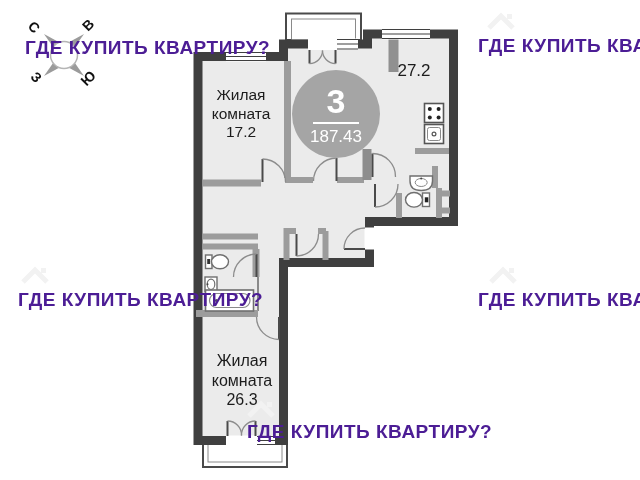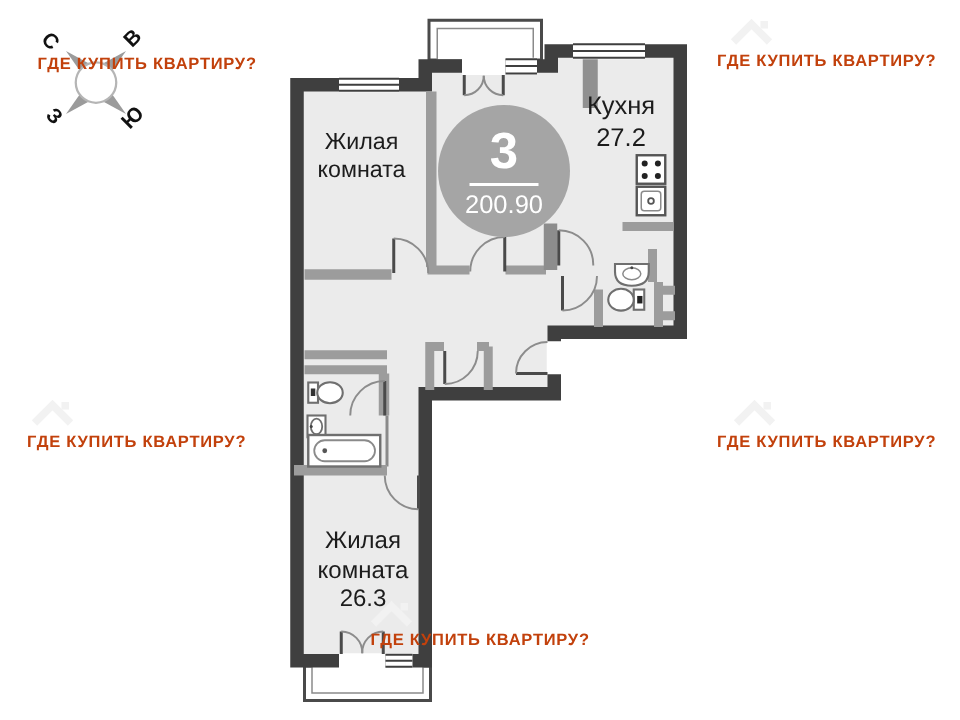--- a/index.html
+++ b/index.html
@@ -2,21 +2,21 @@
 <html><head>
 <meta charset="utf-8">
 <style>
   html,body{margin:0;padding:0;background:#fff;}
   .stage{
     position:relative;width:640px;height:480px;background:#ffffff;
     overflow:hidden;font-family:"Liberation Sans",sans-serif;
   }
   .plan-svg{position:absolute;left:0;top:0;}
   
-  .wm{position:absolute;color:#c2410c;font-weight:bold;font-size:11px;
+  .wm{position:absolute;color:#4c1d95;font-weight:bold;font-size:19px;
       letter-spacing:.5px;white-space:nowrap;z-index:30;user-select:none;}
   .wm-icon{position:absolute;z-index:30;}
   
   .room-label{position:absolute;text-align:center;color:#1c1c1c;z-index:20;}
   .room-label div{display:block;}
   .lbl-living1{left:196px;top:86px;width:90px;font-size:15.5px;line-height:18.5px;}
   .lbl-kitchen{left:373px;top:60px;width:82px;font-size:17px;line-height:21px;}
   .lbl-living2{left:195px;top:351px;width:94px;font-size:16px;line-height:19.5px;}
   
   .badge{
@@ -175,29 +175,29 @@
         <rect x="422.5" y="193" width="7" height="13.5" fill="#ffffff" stroke="#6f6f6f" stroke-width="1.4"></rect>
         <rect x="424.8" y="197.3" width="3.5" height="5" fill="#222222"></rect>
         <ellipse cx="414" cy="199.8" rx="8.5" ry="7.3" fill="#ffffff" stroke="#6f6f6f" stroke-width="1.4"></ellipse>
       </g>
     </g>
   </svg>
 
   <div class="badge">
     <div class="rooms">3</div>
     <div class="rule"></div>
-    <div class="area">200.90</div>
+    <div class="area">187.43</div>
   </div>
 
   <div class="room-label lbl-living1">
     <div>Жилая</div>
     <div>комната</div>
+    <div>17.2</div>
   </div>
   <div class="room-label lbl-kitchen">
-    <div>Кухня</div>
     <div>27.2</div>
   </div>
   <div class="room-label lbl-living2">
     <div>Жилая</div>
     <div>комната</div>
     <div>26.3</div>
   </div>
 
   <svg class="compass" width="80" height="88" viewBox="0 0 80 88">
     <g fill="#9b9b9b">

